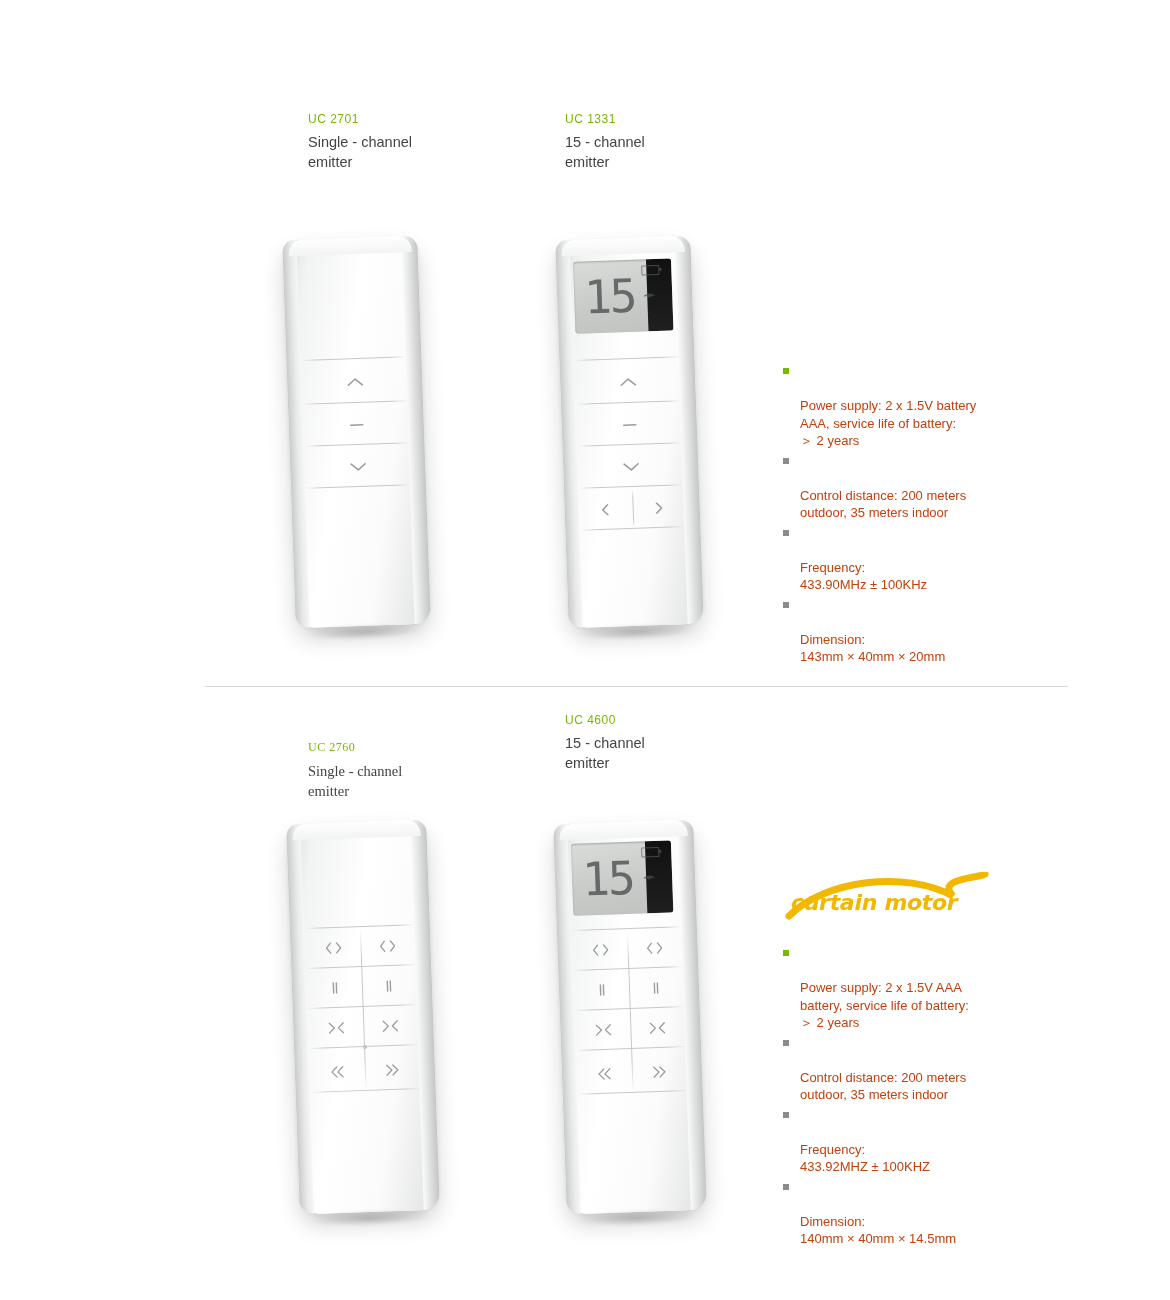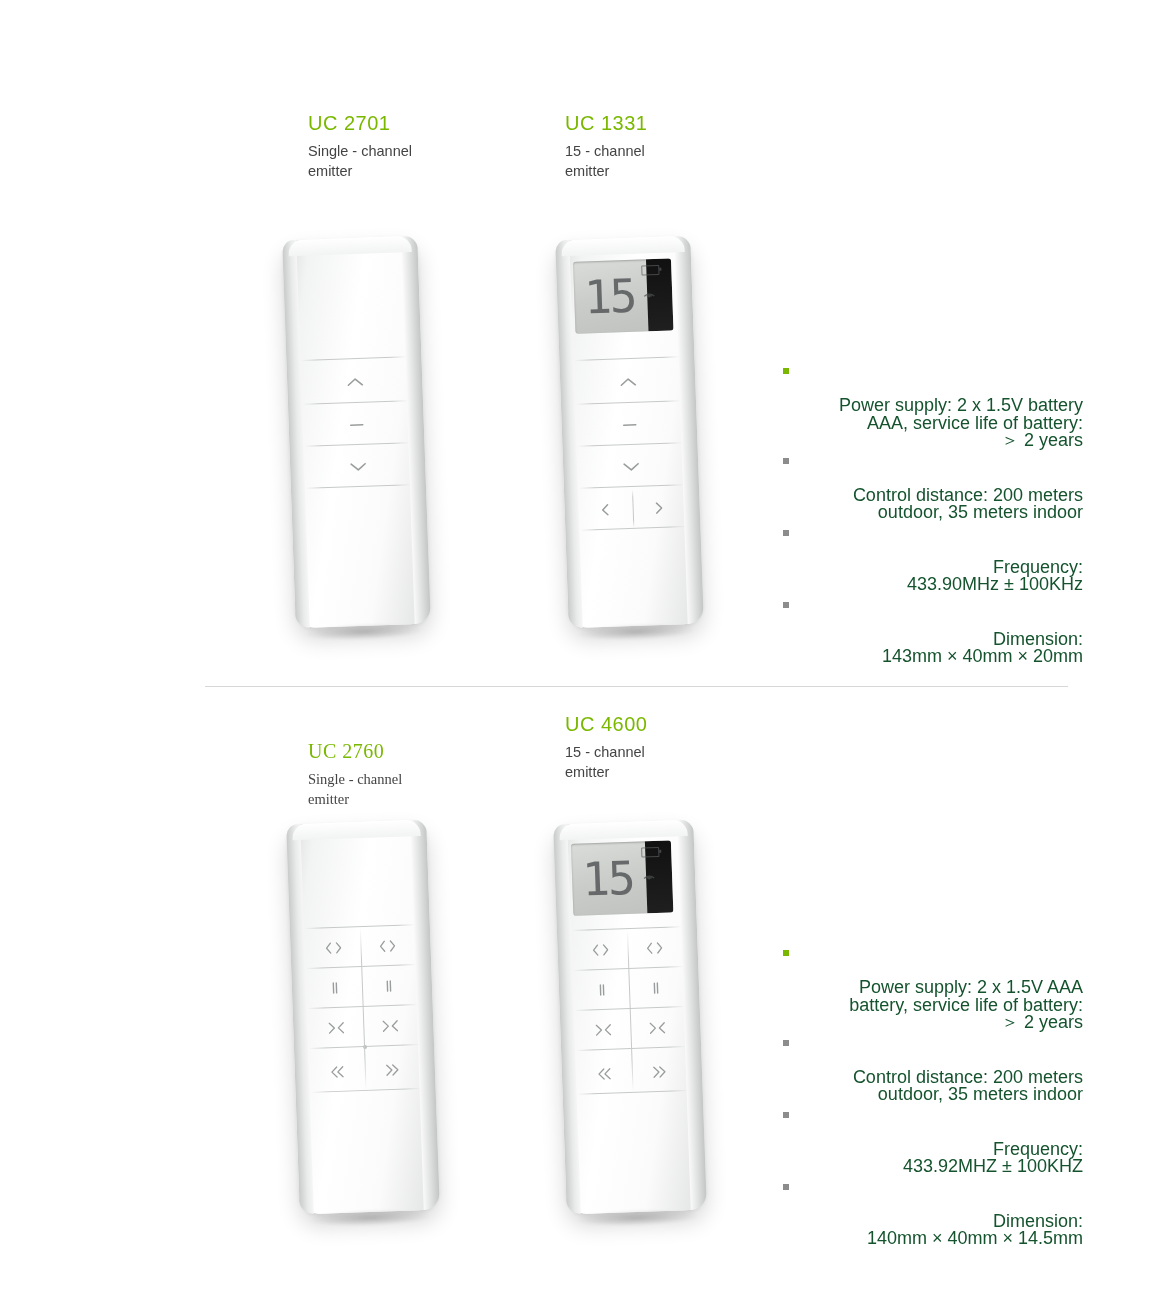--- a/index.html
+++ b/index.html
@@ -19,21 +19,21 @@
     position: relative;
     width: 1170px;
     height: 1300px;
   }
 
   
   .prod-head {
     position: absolute;
   }
   .prod-code {
-    font-size: 20px;
+    font-size: 12px;
     color: #7ab800;
     letter-spacing: 0.5px;
     margin: 0 0 6px 0;
     font-weight: normal;
   }
   .prod-desc {
     font-size: 14.5px;
     line-height: 20px;
     color: #444;
     white-space: pre-line;
@@ -167,24 +167,23 @@
     position: absolute;
     width: 4px; height: 4px;
     border-radius: 50%;
     background: #bfc2c2;
   }
 
   
   .specs {
     position: absolute;
     width: 300px;
-    font-size: 18px;
+    font-size: 13px;
     line-height: 17.5px;
-    color: #14532d;
-    text-align: right;
+    color: #c2410c;
   }
   .spec-item {
     position: relative;
     padding-left: 17px;
     margin-bottom: 2px;
     white-space: pre-line;
   }
   .spec-item .bullet {
     position: absolute;
     left: 0;
@@ -511,20 +510,26 @@
             <polyline points="9,1 14,6 9,11" fill="none" stroke="#9a9d9d" stroke-width="1.3" stroke-linecap="round" stroke-linejoin="round"></polyline>
           </svg>
       </div>
       <div class="divider" style="top:164px;"></div>
 
       <div class="vdivider" style="left:50%; top:2px; height:162px;"></div>
     </div>
     <div class="shadow"></div>
   </div>
 
+  <div class="curtain-logo">
+    <svg width="230" height="56" viewBox="0 0 230 56">
+      <path d="M4 44 C 40 8, 120 -2, 168 24 C 150 6, 196 6, 200 2" fill="none" stroke="#f2b800" stroke-width="7" stroke-linecap="round"></path>
+    </svg>
+    <div class="word">curtain motor</div>
+  </div>
 
   <div class="specs" style="left:783px; top:944px;">
     <div class="spec-item">
       <span class="bullet green"></span>
       <span>Power supply: 2 x 1.5V AAA
 battery, service life of battery:
  ＞ 2 years</span>
     </div>
     <div class="spec-item">
       <span class="bullet grey"></span>

